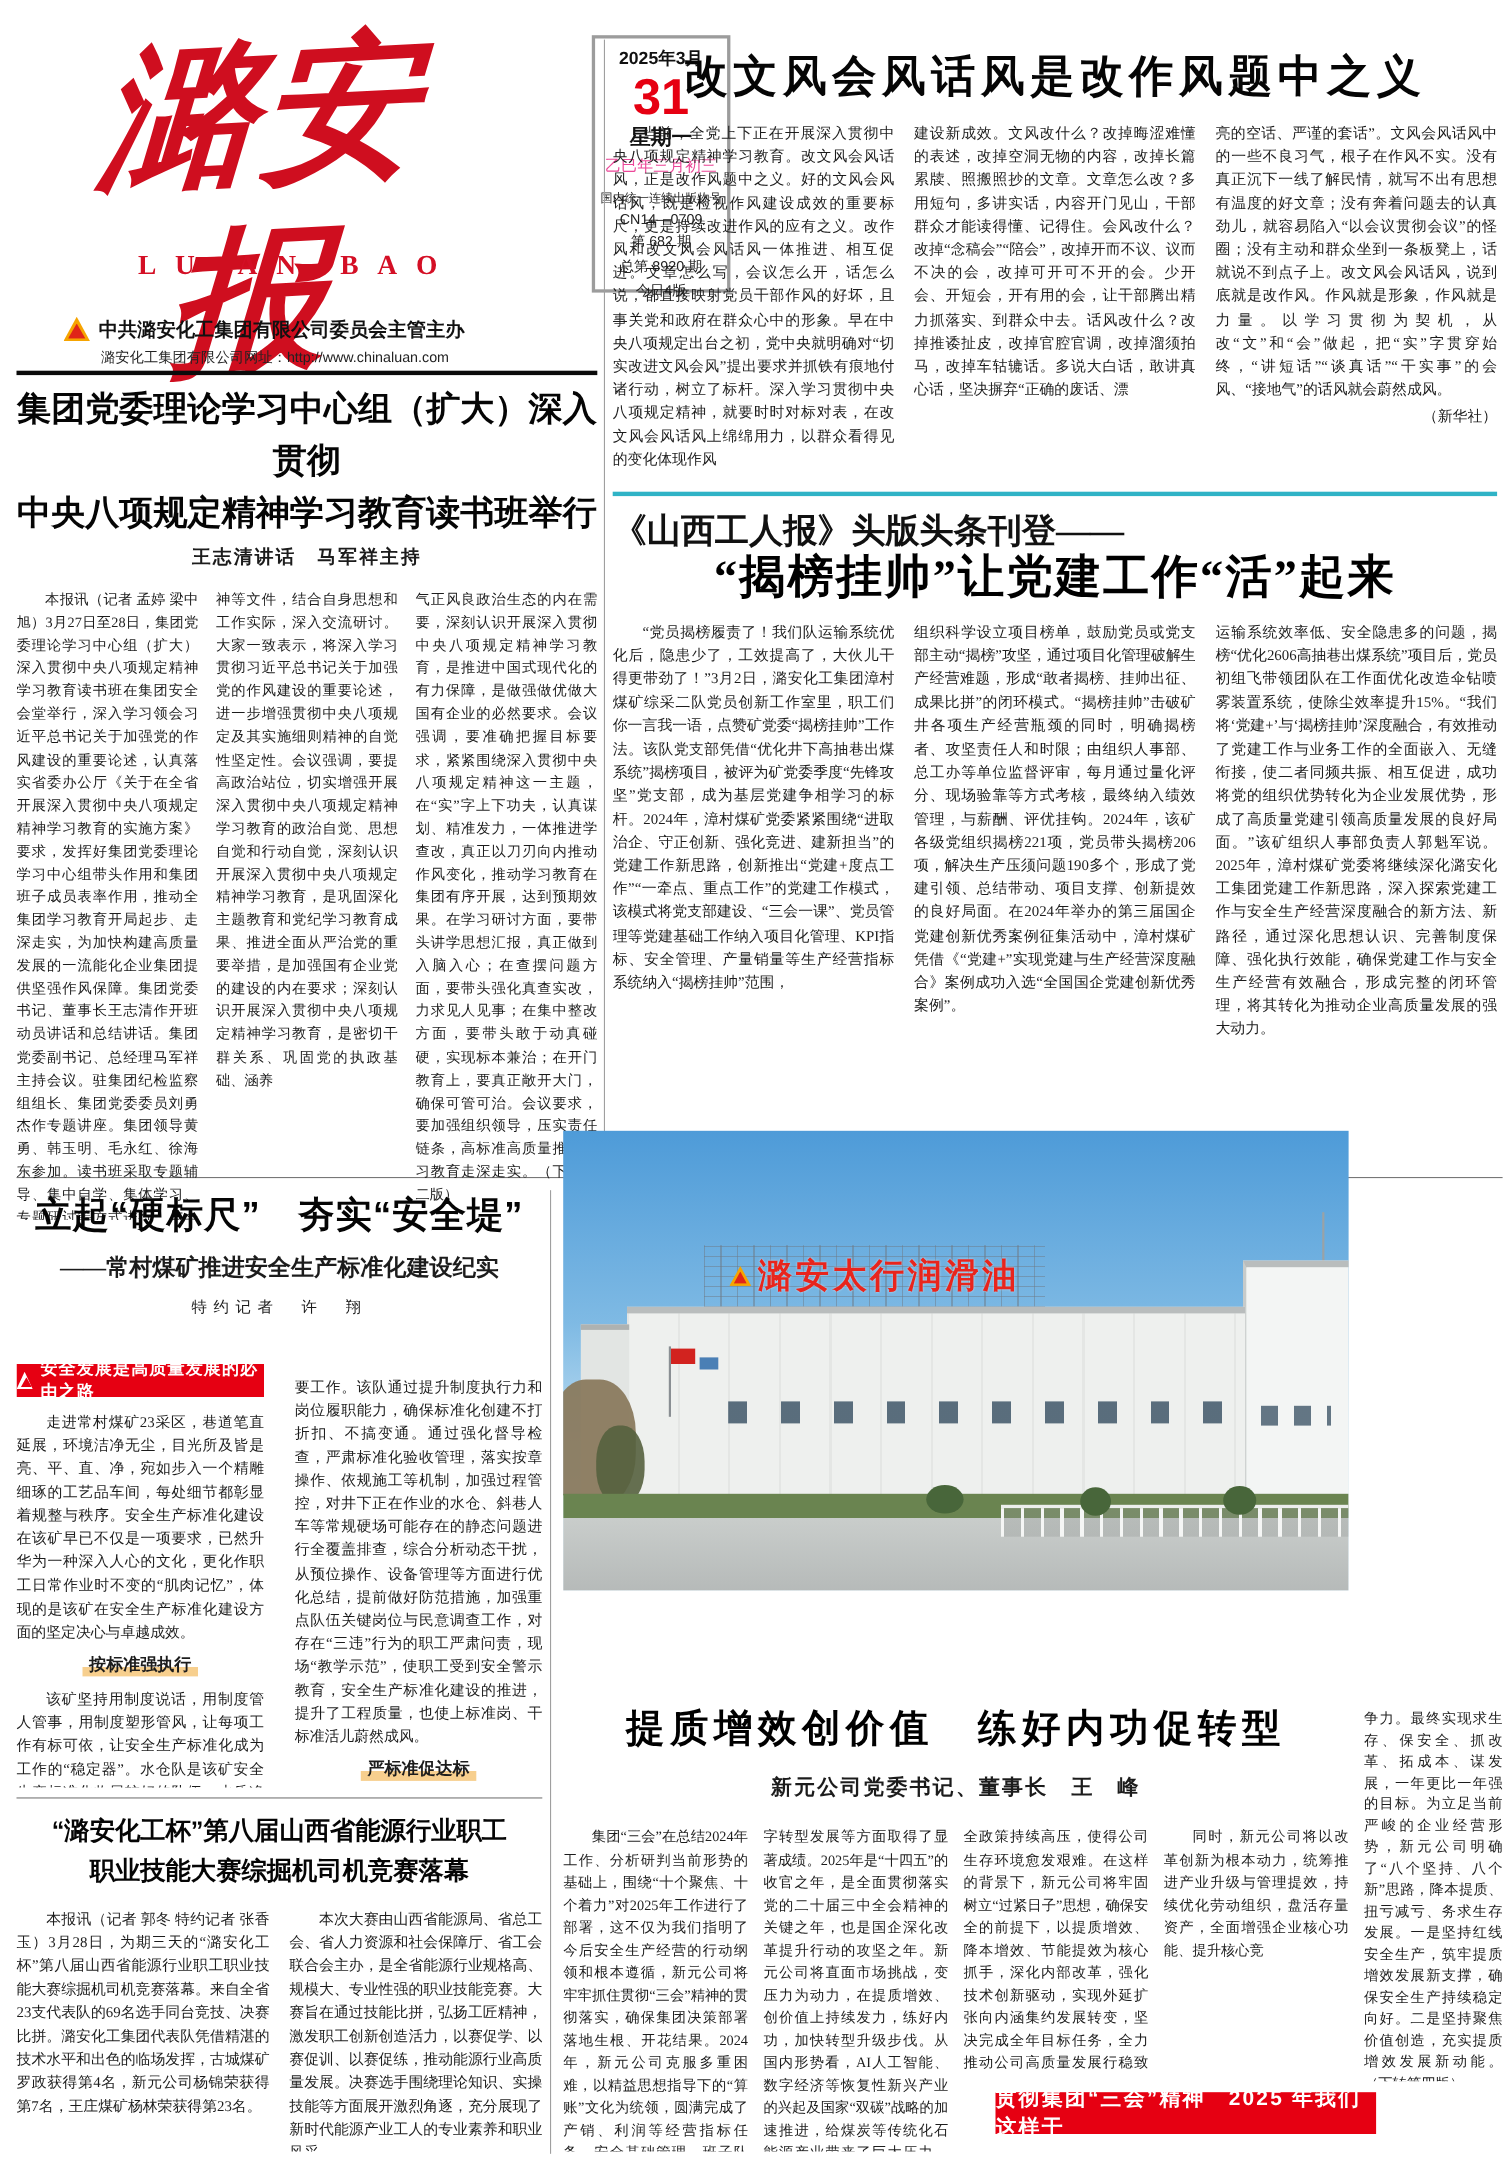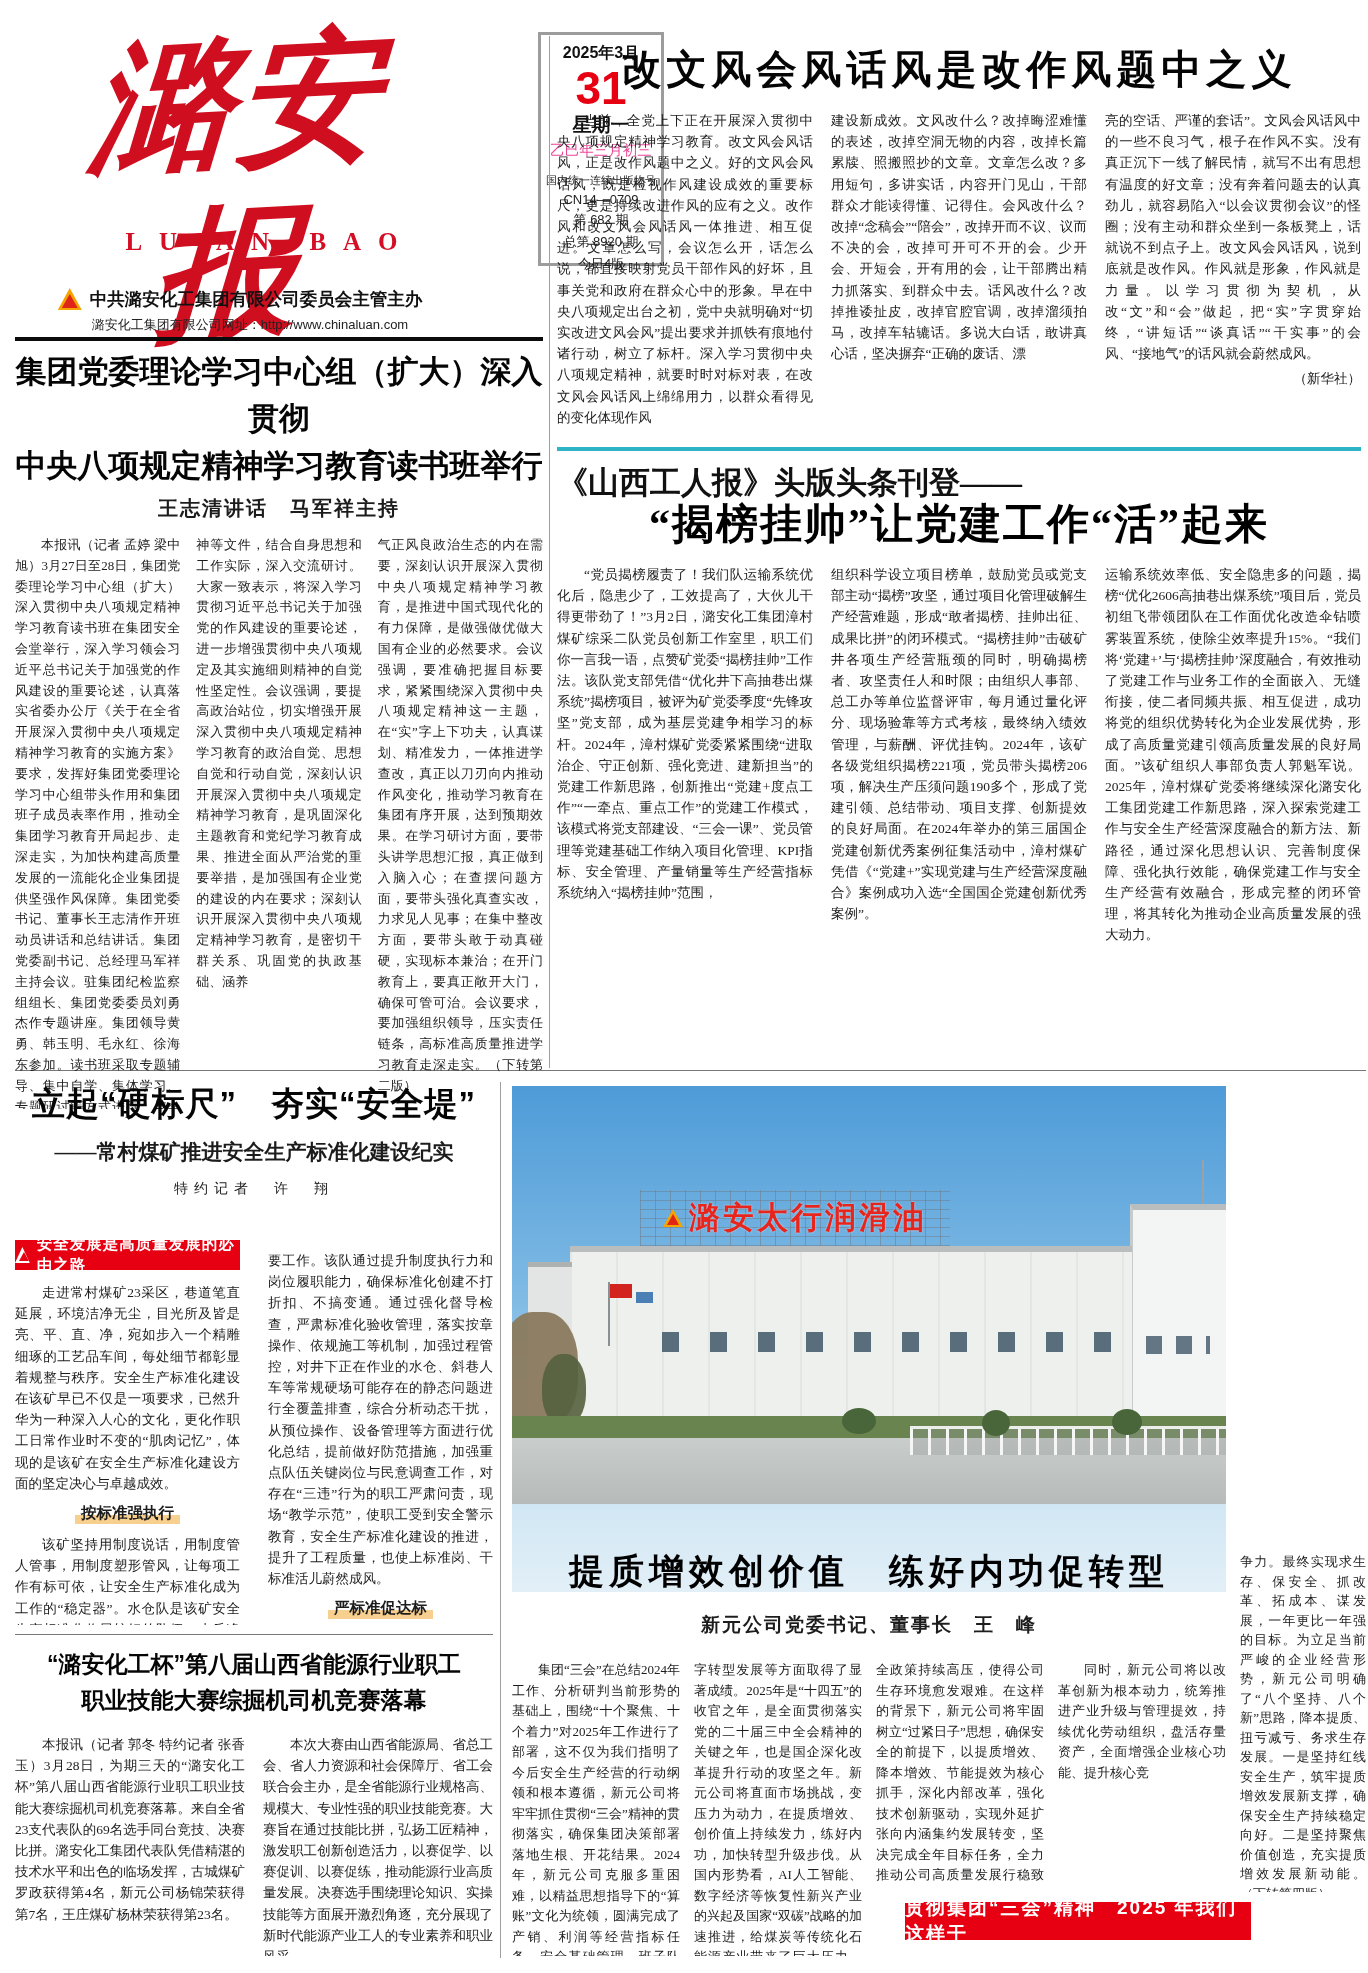--- a/index.html
+++ b/index.html
@@ -58,21 +58,21 @@
   .jb-kicker{font-size:31px;font-weight:600;color:#111;height:34px;}
   .jb-head{text-align:center;font-size:42px;font-weight:900;letter-spacing:2px;color:#000;height:56px;}
   .jb-sub{text-align:center;font-size:19px;font-weight:bold;margin-top:6px;height:30px;}
   .jb-cols{display:flex;gap:18px;margin-top:12px;height:448px;}
   .jb-cols .c{flex:1;}
 
   
   .jituan{left:15px;top:348px;width:528px;}
   .jt-h{ text-align:center;font-size:31px;line-height:47px;font-weight:900;color:#050505;letter-spacing:0;
          font-family:"Liberation Sans","DejaVu Sans",sans-serif;}
-  .jt-by{text-align:center;font-size:20px;font-weight:bold;margin-top:6px;height:30px;letter-spacing:2px;}
+  .jt-by{text-align:center;font-size:17px;font-weight:bold;margin-top:6px;height:30px;letter-spacing:2px;}
   .jt-cols{display:flex;gap:16px;margin-top:10px;height:574px;}
   .jt-cols .c{flex:1;font-size:13px;line-height:20.8px;}
 
   
   .biaochi{left:15px;top:1082px;width:478px;}
   .bc-head{text-align:center;font-size:33px;font-weight:900;letter-spacing:1px;height:46px;color:#050505;
            font-family:"Liberation Sans","DejaVu Sans",sans-serif;}
   .bc-sub{text-align:center;font-size:21px;font-weight:bold;margin-top:10px;height:30px;}
   .bc-by{text-align:center;font-size:14px;margin-top:12px;height:20px;letter-spacing:6px;}
   .bc-body{display:flex;gap:28px;margin-top:40px;height:385px;}
@@ -93,21 +93,21 @@
   .bc-col2 .para.first{margin-top:10px;}
 
   
   .dasai{left:15px;top:1646px;width:478px;}
   .ds-h{text-align:center;font-size:23px;line-height:36px;font-weight:900;color:#050505;
         font-family:"Liberation Sans","DejaVu Sans",sans-serif;}
   .ds-cols{display:flex;gap:18px;margin-top:16px;height:222px;}
   .ds-cols .c{flex:1;}
 
   
-  .photo{left:512px;top:1086px;width:714px;height:506px;overflow:hidden;
+  .photo{left:512px;top:1028px;width:714px;height:418px;overflow:hidden;
          background:linear-gradient(#4e9bd8 0%,#7fbae4 42%,#c6e2f2 72%,#e2eff7 100%);}
   .ph-sign{position:absolute;left:128px;top:104px;width:310px;height:56px;
       background:
         repeating-linear-gradient(0deg, rgba(110,122,134,.5) 0 1px, rgba(0,0,0,0) 1px 9px),
         repeating-linear-gradient(90deg, rgba(110,122,134,.5) 0 1px, rgba(0,0,0,0) 1px 15px);
       display:flex;align-items:center;justify-content:center;gap:6px;}
   .ph-sign .sign-txt{color:#e8251d;font-size:31px;font-weight:900;letter-spacing:3px;
       text-shadow:0 0 2px rgba(255,255,255,.65);
       font-family:"Liberation Sans","DejaVu Sans",sans-serif;}
   .ph-sign .mini-logo{display:inline-block;width:20px;height:18px;background:#f6a400;

